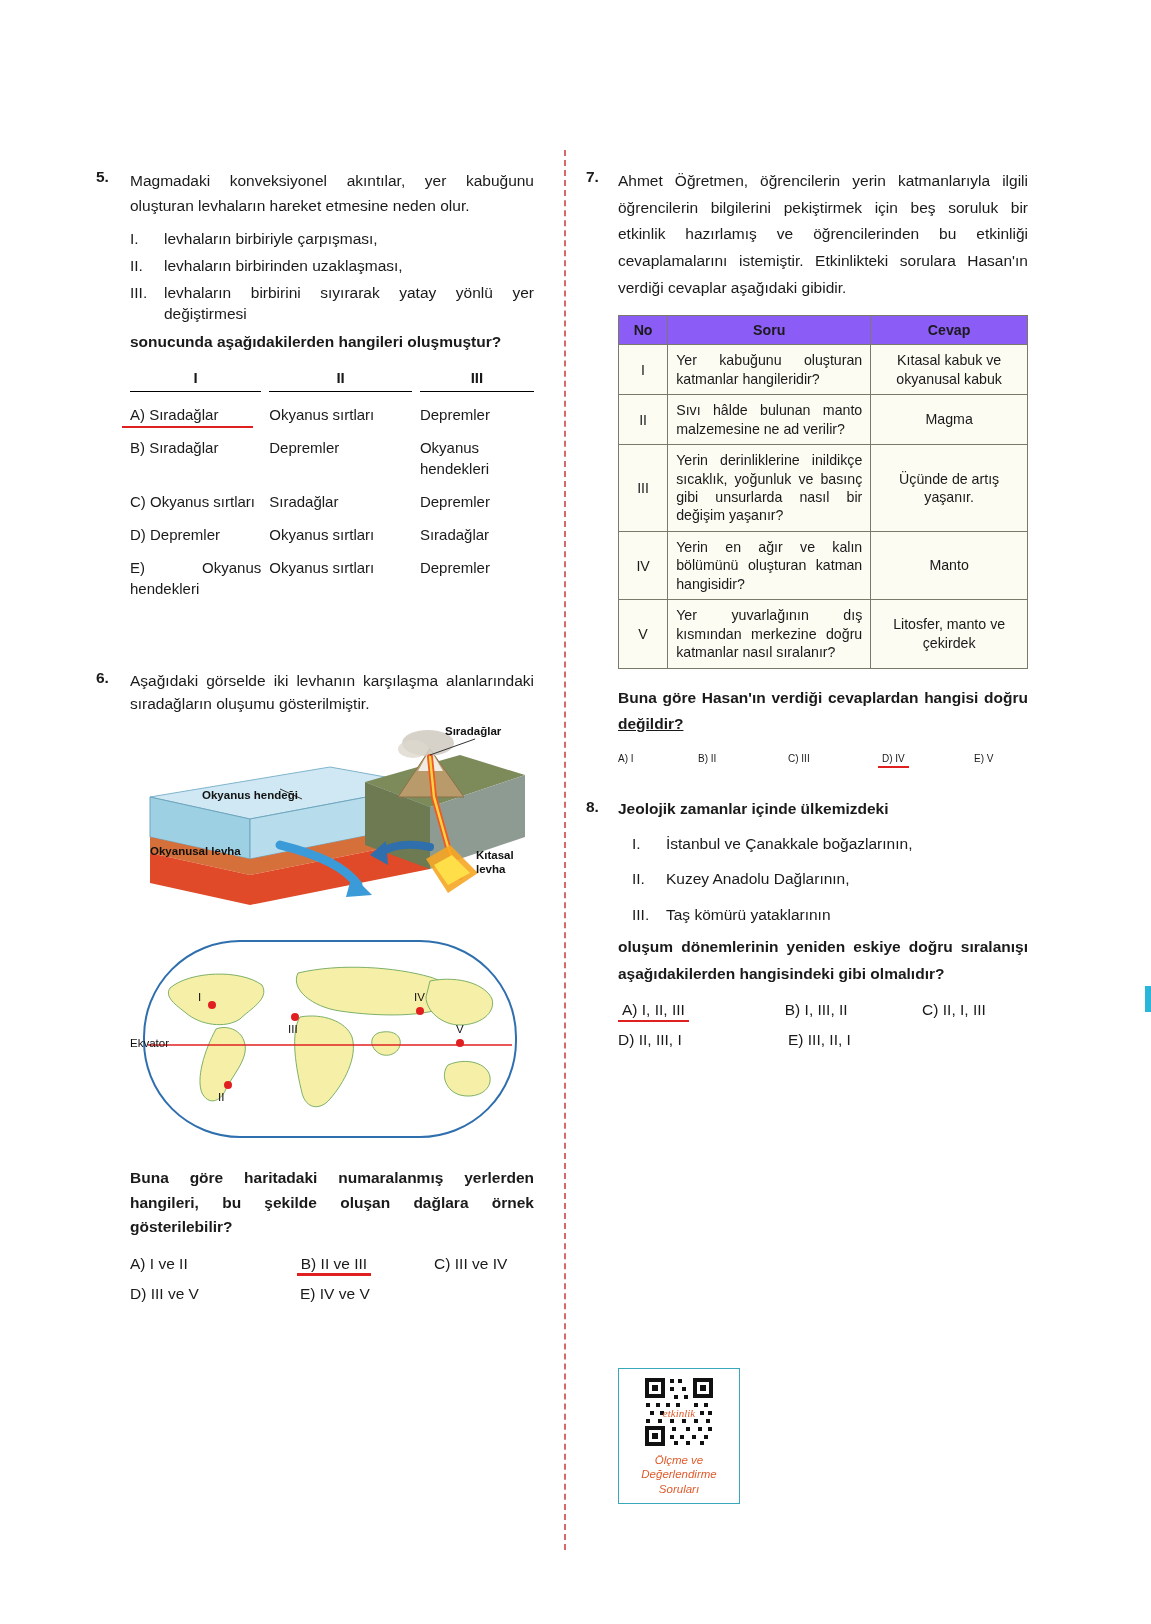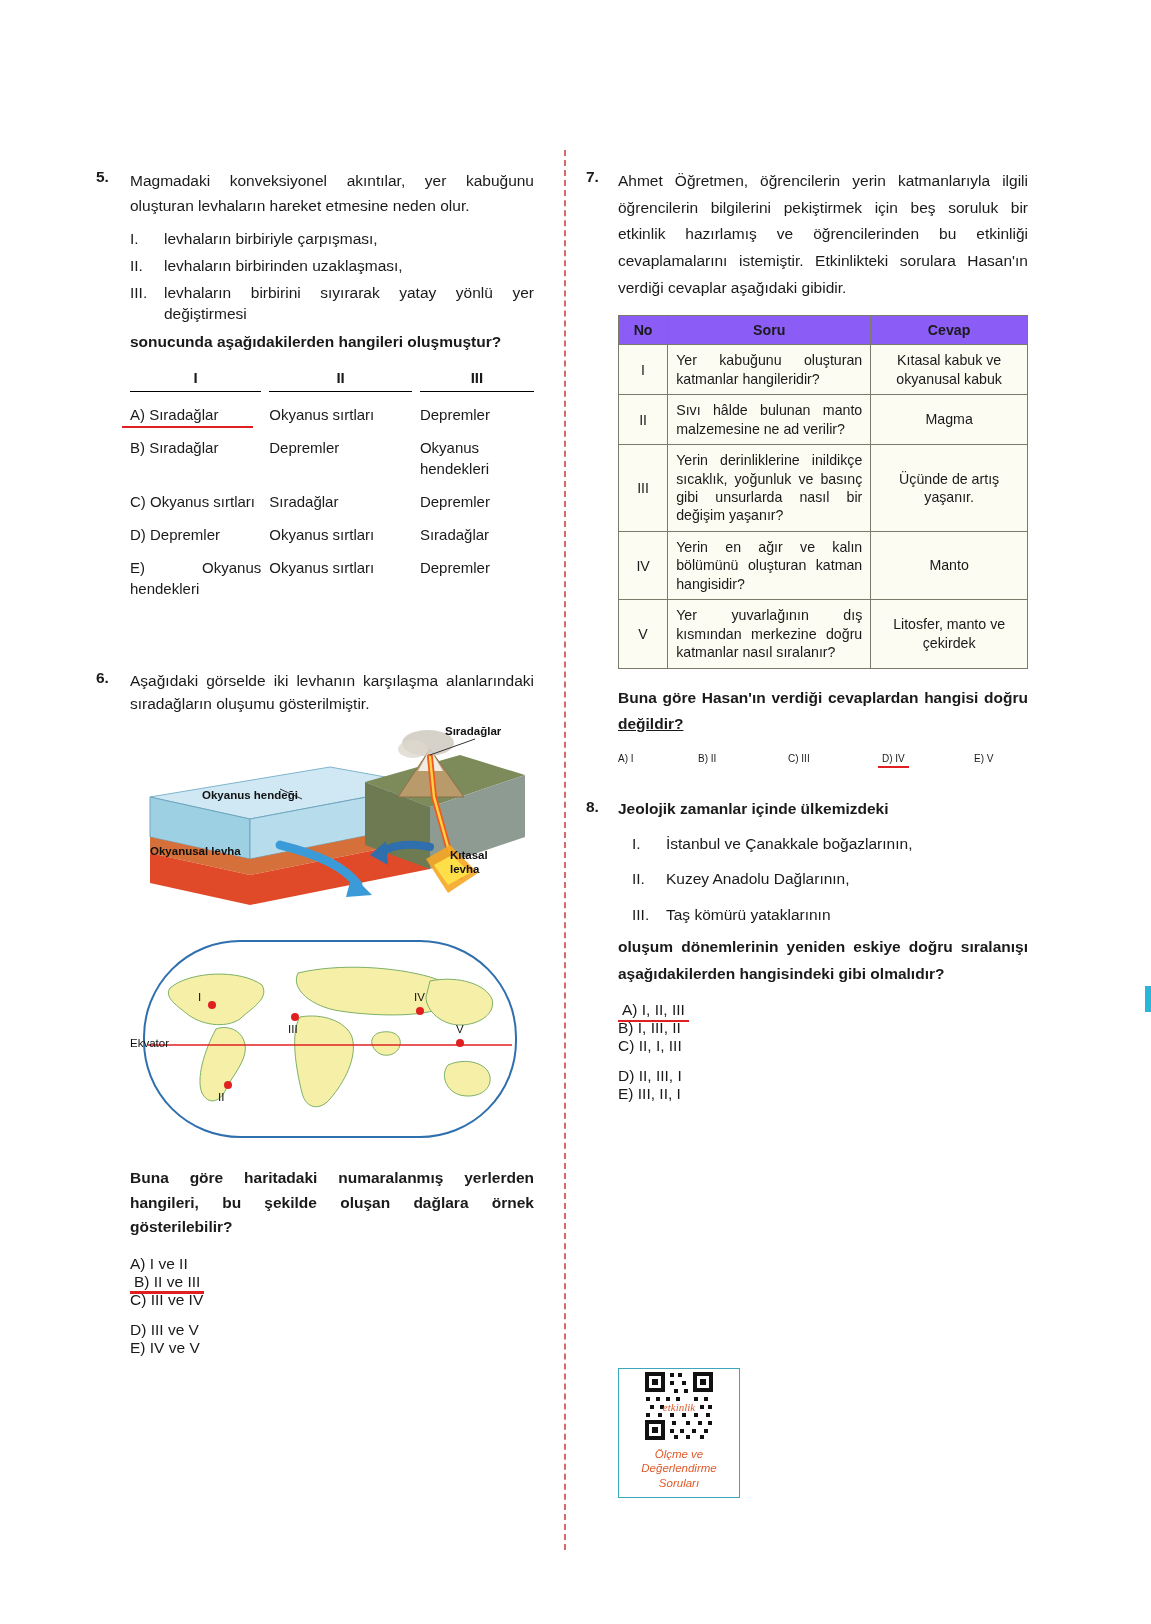--- a/index.html
+++ b/index.html
@@ -202,21 +202,21 @@
   }
   
   .qr-block {
     position: absolute;
     left: 618px;
     top: 1368px;
     width: 112px;
     border: 1.4px solid #3aa7bd;
     background: #fff;
     text-align: center;
-    padding: 0 4px 7px 4px;
+    padding: 6px 4px 7px 4px;
   }
   .qr-img { width: 74px; height: 74px; margin: 0 auto; position: relative; }
   .qr-cap {
     font-size: 11.5px;
     font-style: italic;
     color: #e05a2b;
     line-height: 1.25;
     margin-top: 4px;
   }
   .page-num {
@@ -225,21 +225,21 @@
     bottom: 40px;
     text-align: center;
     font-size: 14px;
     font-weight: bold;
   }
   .ans-grid {
     margin: 14px 0 0 28px;
     font-size: 15.5px;
     width: 412px;
   }
-  .ans-grid .r { display: flex; margin-bottom: 12px; flex-direction: column; }
+  .ans-grid .r { display: flex; margin-bottom: 12px; }
   .ans-grid .a1 { width: 170px; }
   .ans-grid .a2 { width: 140px; }
   .ans-grid .a3 { width: 110px; }
 </style>
 </head>
 <body>
 
 <div class="page">
 
   <div class="divider"></div>
@@ -348,21 +348,21 @@
             <polygon points="222,148 242,168 216,170" fill="#3b9bd8"></polygon>
             <path d="M300 120 C 280 116, 262 118, 250 126" stroke="#2f6fae" stroke-width="8" fill="none" stroke-linecap="round"></path>
             <polygon points="256,114 240,128 258,138" fill="#2f6fae"></polygon>
 
             <line x1="300" y1="28" x2="345" y2="12" stroke="#333" stroke-width="1"></line>
             <line x1="172" y1="72" x2="150" y2="62" stroke="#333" stroke-width="1"></line>
           </svg>
           <div class="fig-label" style="left:315px; top:-2px;">Sıradağlar</div>
           <div class="fig-label" style="left:72px; top:62px;text-align:center;">Okyanus hendeği</div>
           <div class="fig-label" style="left:20px; top:118px;">Okyanusal levha</div>
-          <div class="fig-label" style="left:320px; top:122px; width:48px; line-height:1.15;">Kıtasal levha</div>
+          <div class="fig-label" style="left:346px; top:122px; width:48px; line-height:1.15;">Kıtasal levha</div>
         </div>
 
         <div class="map-box">
           <svg width="400" height="215" viewBox="0 0 400 215">
             <rect x="14" y="8" width="372" height="196" rx="96" ry="96" fill="#ffffff" stroke="#2f6fae" stroke-width="2"></rect>
             <g fill="#f6efa8" stroke="#6fa85a" stroke-width="0.9">
               <path d="M40 55 C60 38, 110 36, 132 52 C140 66, 120 76, 110 86 C95 96, 70 92, 56 80 C46 72, 34 64, 40 55 Z"></path>
               <path d="M86 96 C96 92, 110 96, 114 108 C120 124, 104 140, 96 156 C90 170, 78 172, 72 160 C66 146, 74 118, 86 96 Z"></path>
               <path d="M168 40 C210 30, 265 34, 300 44 C320 50, 330 62, 318 72 C300 84, 250 84, 210 78 C182 74, 160 56, 168 40 Z"></path>
               <path d="M170 84 C192 80, 216 88, 222 104 C228 124, 214 150, 200 166 C190 178, 176 176, 172 160 C166 136, 160 100, 170 84 Z"></path>

